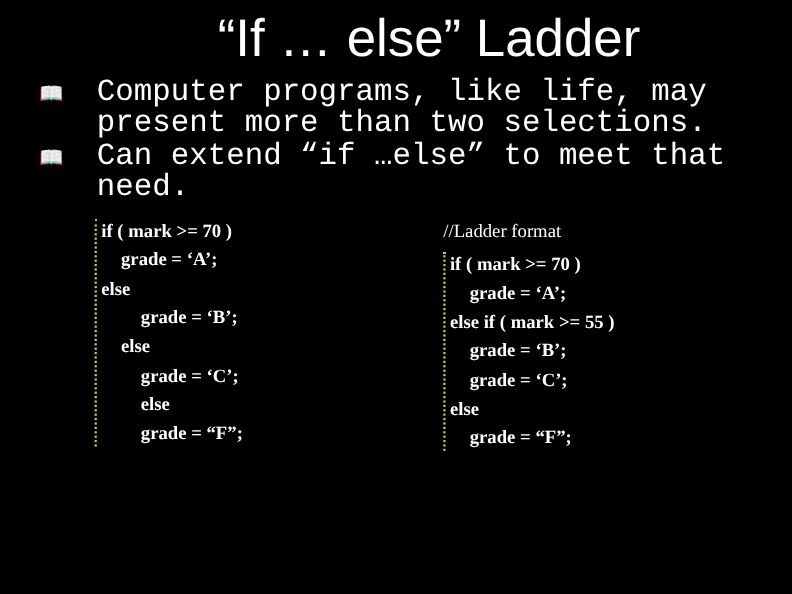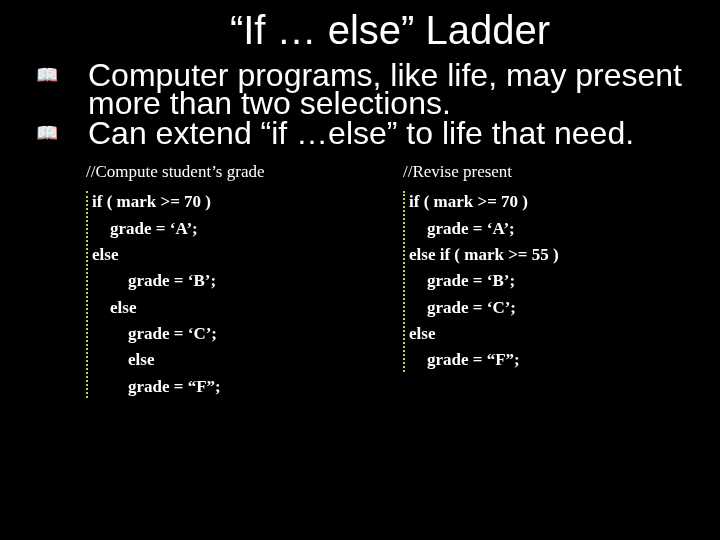--- a/index.html
+++ b/index.html
@@ -13,21 +13,21 @@
     overflow: hidden;
   }
   .slide {
     width: 720px;
     height: 540px;
     box-sizing: border-box;
     padding: 8px 30px 0 30px;
   }
   .title {
     text-align: center;
-    font-size: 40px;
+    font-size: 48px;
     font-weight: normal;
     margin: 0 0 8px 0;
     padding-left: 60px;
   }
   .bullets {
     margin: 0 0 12px 0;
     padding: 0;
   }
   .bullet-row {
     display: flex;
@@ -36,22 +36,23 @@
   }
   .bullet-icon {
     width: 52px;
     flex-shrink: 0;
     color: #c0d048;
     font-size: 18px;
     line-height: 28px;
     padding-left: 6px;
   }
   .bullet-text {
-    font-size: 32px;
+    font-size: 28px;
     line-height: 28px;
+    font-family: Liberation Mono, monospace;
   }
   .code-cols {
     display: flex;
     gap: 30px;
     padding-left: 56px;
   }
   .code-col {
     flex: 1;
     font-family: "Times New Roman", Times, serif;
     font-size: 17px;
@@ -84,43 +85,42 @@
 
   <h1 class="title">“If … else” Ladder</h1>
 
   <div class="bullets">
     <div class="bullet-row">
       <span class="bullet-icon">📖</span>
       <span class="bullet-text">Computer programs, like life, may present more than two selections.</span>
     </div>
     <div class="bullet-row">
       <span class="bullet-icon">📖</span>
-      <span class="bullet-text">Can extend “if …else” to life that need.</span>
+      <span class="bullet-text">Can extend “if …else” to meet that need.</span>
     </div>
   </div>
 
   <div class="code-cols">
 
     <div class="code-col">
-      <div class="heading">//Compute student’s grade</div>
       <div class="code-block">
         <div class="dotted-bar"></div>
         <div>if ( mark &gt;= 70 )</div>
         <div class="ind1">grade = ‘A’;</div>
         <div>else</div>
         <div class="ind2">grade = ‘B’;</div>
         <div class="ind1">else</div>
         <div class="ind2">grade = ‘C’;</div>
         <div class="ind2">else</div>
         <div class="ind2">grade = “F”;</div>
       </div>
     </div>
 
     <div class="code-col">
-      <div class="heading">//Revise present</div>
+      <div class="heading">//Ladder format</div>
       <div class="code-block">
         <div class="dotted-bar"></div>
         <div>if ( mark &gt;= 70 )</div>
         <div class="ind1">grade = ‘A’;</div>
         <div>else if ( mark &gt;= 55 )</div>
         <div class="ind1">grade = ‘B’;</div>
         <div class="ind1">grade = ‘C’;</div>
         <div>else</div>
         <div class="ind1">grade = “F”;</div>
       </div>

